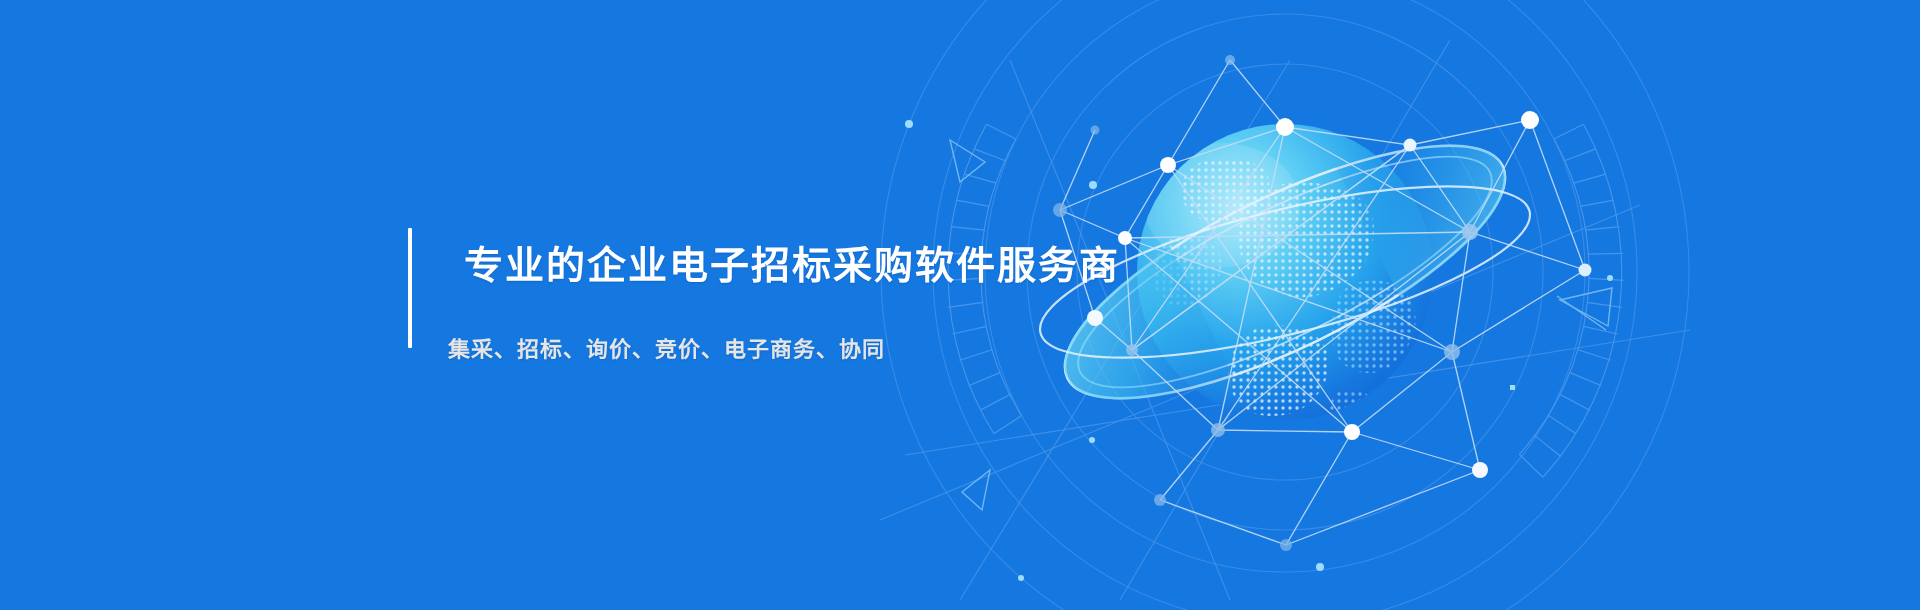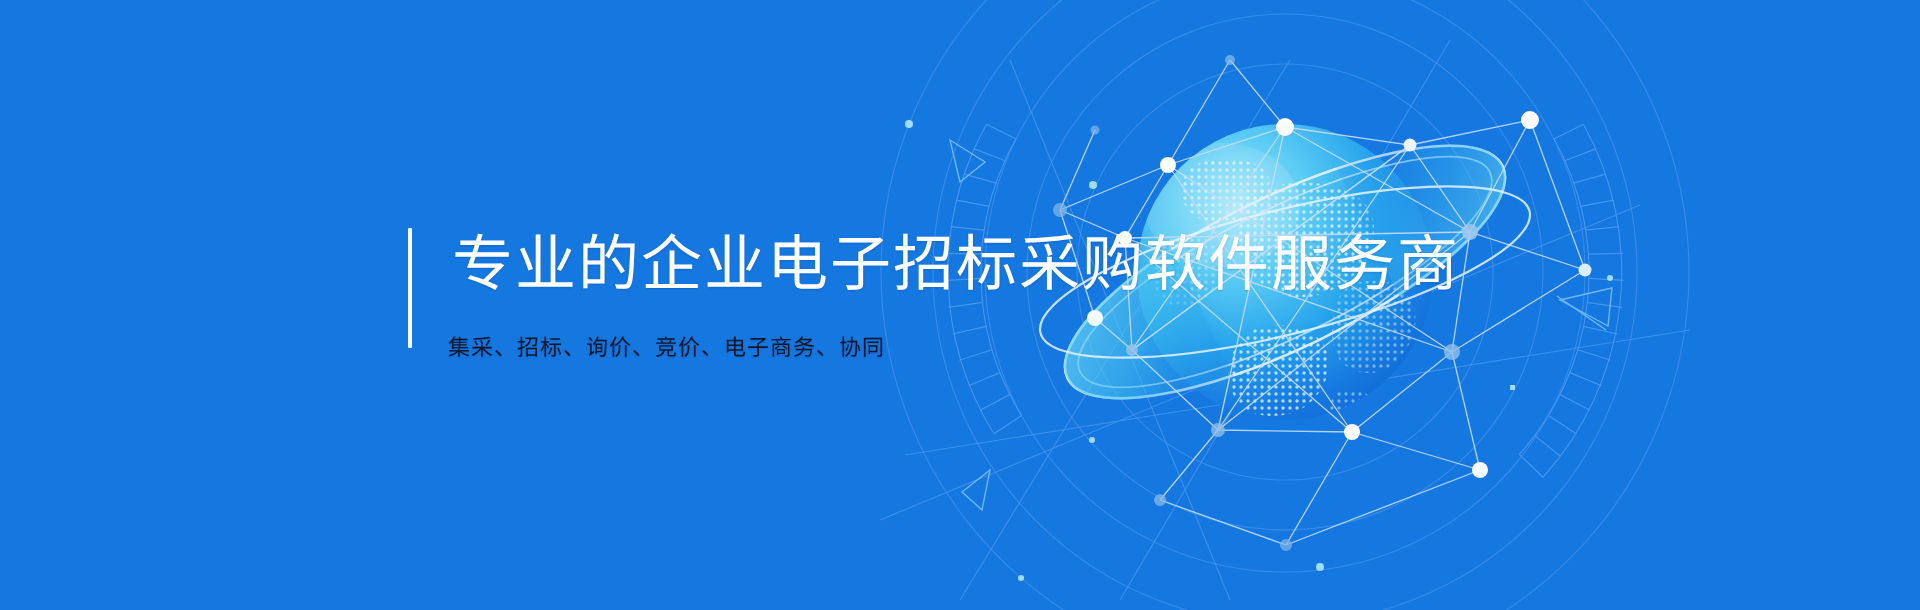--- a/index.html
+++ b/index.html
@@ -23,35 +23,35 @@
   .accent-bar{
     width:4px;height:120px;background:#ffffff;flex:0 0 4px;
     border-radius:1px;
   }
   .text-col{
     display:flex;flex-direction:column;justify-content:flex-start;
     padding-left:36px;
   }
   .headline{
     color:#ffffff;
-    font-size:61px;
+    font-size:39px;
     line-height:1;
     letter-spacing:2px;
-    font-weight:400;
+    font-weight:700;
     white-space:nowrap;
-    margin:4px;
+    margin:16px;
     padding-top:2px;
     text-shadow:0 1px 2px rgba(0,40,100,0.18);
   }
   .subline{
-    color:#0f172a;
+    color:#e5e5e5;
     font-size:22px;
     line-height:1;
     letter-spacing:1px;
-    font-weight:400;
+    font-weight:700;
     white-space:nowrap;
     margin:0;
     padding-top:38px;
     text-shadow:0 1px 2px rgba(0,40,100,0.18);
   }
 </style>
 </head>
 <body>
 
 <div class="banner">

